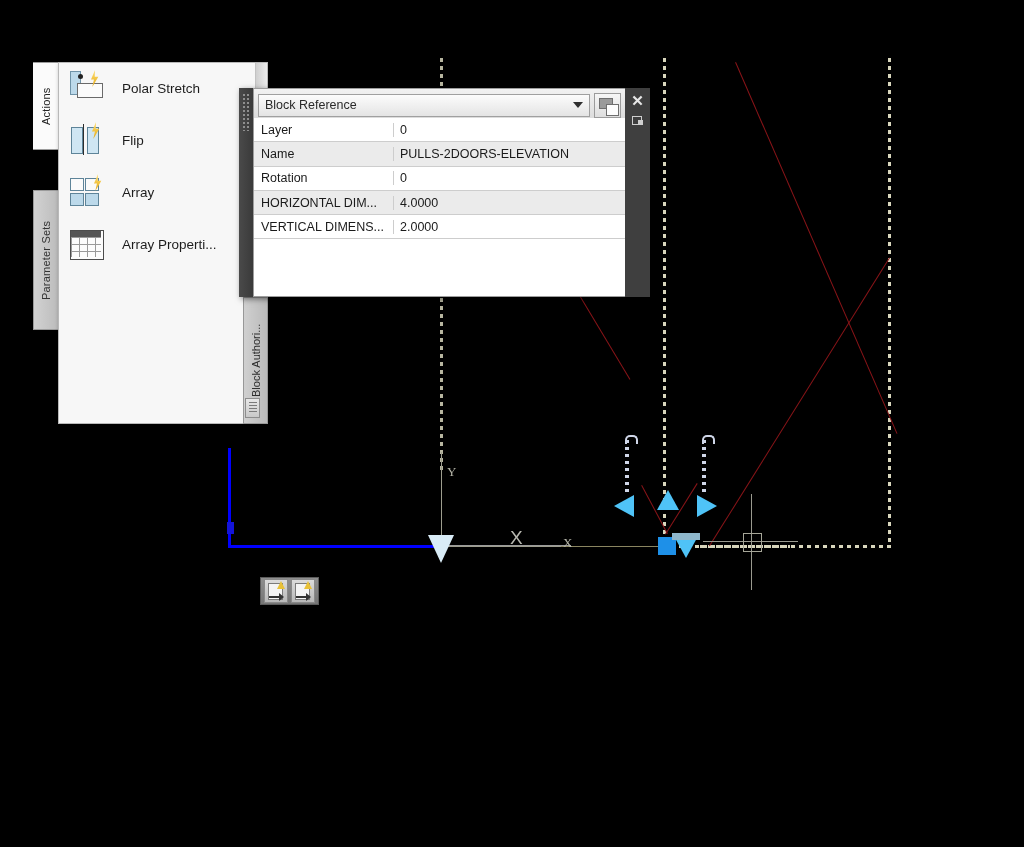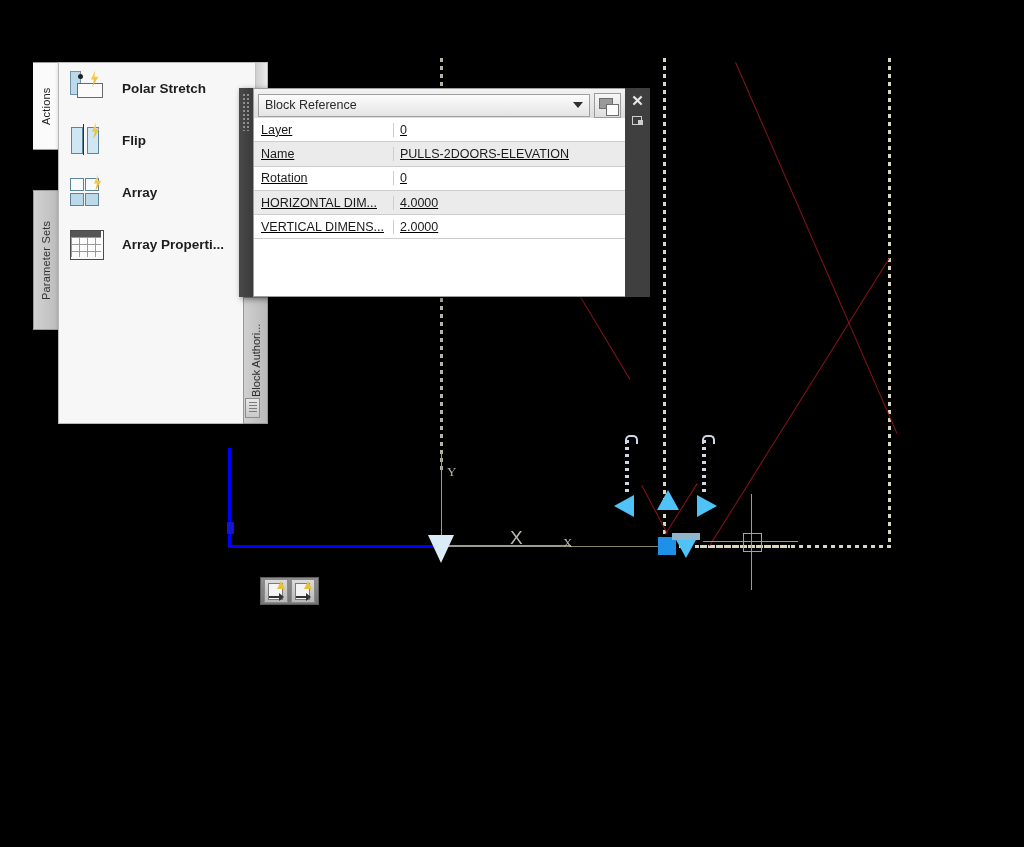--- a/index.html
+++ b/index.html
@@ -84,21 +84,21 @@
   .pal-tab.active{top:0;height:88px;background:#fbfbfb;border-right:none;color:#222;}
   .pal-tab.inactive{top:128px;height:140px;
     background:linear-gradient(to left,#d2d2d2,#bcbcbc);color:#333;}
   .pal-body{position:absolute;left:25px;top:0;right:0;bottom:0;
     background:#f7f7f7;border:1px solid #b9b9b9;box-sizing:border-box;
     box-shadow:2px 2px 5px rgba(0,0,0,.45);overflow:hidden;}
   .pal-scroll{position:absolute;right:0;top:0;width:11px;height:100%;
     background:linear-gradient(to right,#cfcfcf,#ececec);border-left:1px solid #c2c2c2;}
   .act-item{display:flex;align-items:center;height:52px;padding-left:10px;gap:13px;cursor:default;}
   .act-icn{width:40px;height:38px;position:relative;flex:0 0 40px;}
-  .act-lbl{font-size:13.5px;color:#1d1d1d;line-height:1.12;font-weight:bold;}
+  .act-lbl{font-size:13.5px;color:#1d1d1d;line-height:1.12;}
 
   .bolt-s{position:absolute;width:0;height:0;}
   .bolt-s::before{content:"";position:absolute;width:11px;height:17px;
     background:linear-gradient(#ffe27a,#e5a812);
     clip-path:polygon(55% 0,18% 56%,45% 56%,30% 100%,85% 40%,52% 40%);}
 
   
   #props{position:absolute;left:239px;top:88px;width:411px;height:209px;
     background:#1d4ed8;box-shadow:2px 2px 6px rgba(0,0,0,.5);
     display:flex;}
@@ -117,21 +117,21 @@
   .pr-combo .cap{flex:1;}
   .caret{width:0;height:0;border-left:5px solid transparent;
     border-right:5px solid transparent;border-top:6px solid #2f2f2f;}
   .pr-selbtn{width:27px;height:25px;margin-left:4px;
     background:linear-gradient(#f6f6f6,#dedede);border:1px solid #9b9b9b;
     position:relative;box-sizing:border-box;}
   .pr-selbtn .s1{position:absolute;left:4px;top:4px;width:12px;height:9px;
     background:#9a9a9a;border:1px solid #6e6e6e;}
   .pr-selbtn .s2{position:absolute;left:11px;top:10px;width:11px;height:10px;
     background:#fcfcfc;border:1px solid #6e6e6e;}
-  .pr-grid{flex:1;background:#fff;overflow:hidden;text-decoration:underline;}
+  .pr-grid{flex:1;background:#fff;overflow:hidden;}
   .pr-row{display:flex;height:23.3px;align-items:center;
     border-bottom:1px solid #cdcdcd;font-size:12.5px;color:#1a1a1a;}
   .pr-row:nth-child(even){background:#ebebeb;}
   .pr-row:nth-child(odd){background:#fff;}
   .pr-k{width:140px;padding-left:7px;box-sizing:border-box;
     border-right:1px solid #cdcdcd;white-space:nowrap;overflow:hidden;}
   .pr-v{flex:1;padding-left:6px;box-sizing:border-box;white-space:nowrap;overflow:hidden;}
   .pr-side{width:25px;background:#3f3f3f;display:flex;flex-direction:column;
     align-items:center;padding-top:5px;gap:6px;}
   .pr-x{color:#e8e8e8;font-size:15px;line-height:1;font-weight:bold;cursor:default;}

